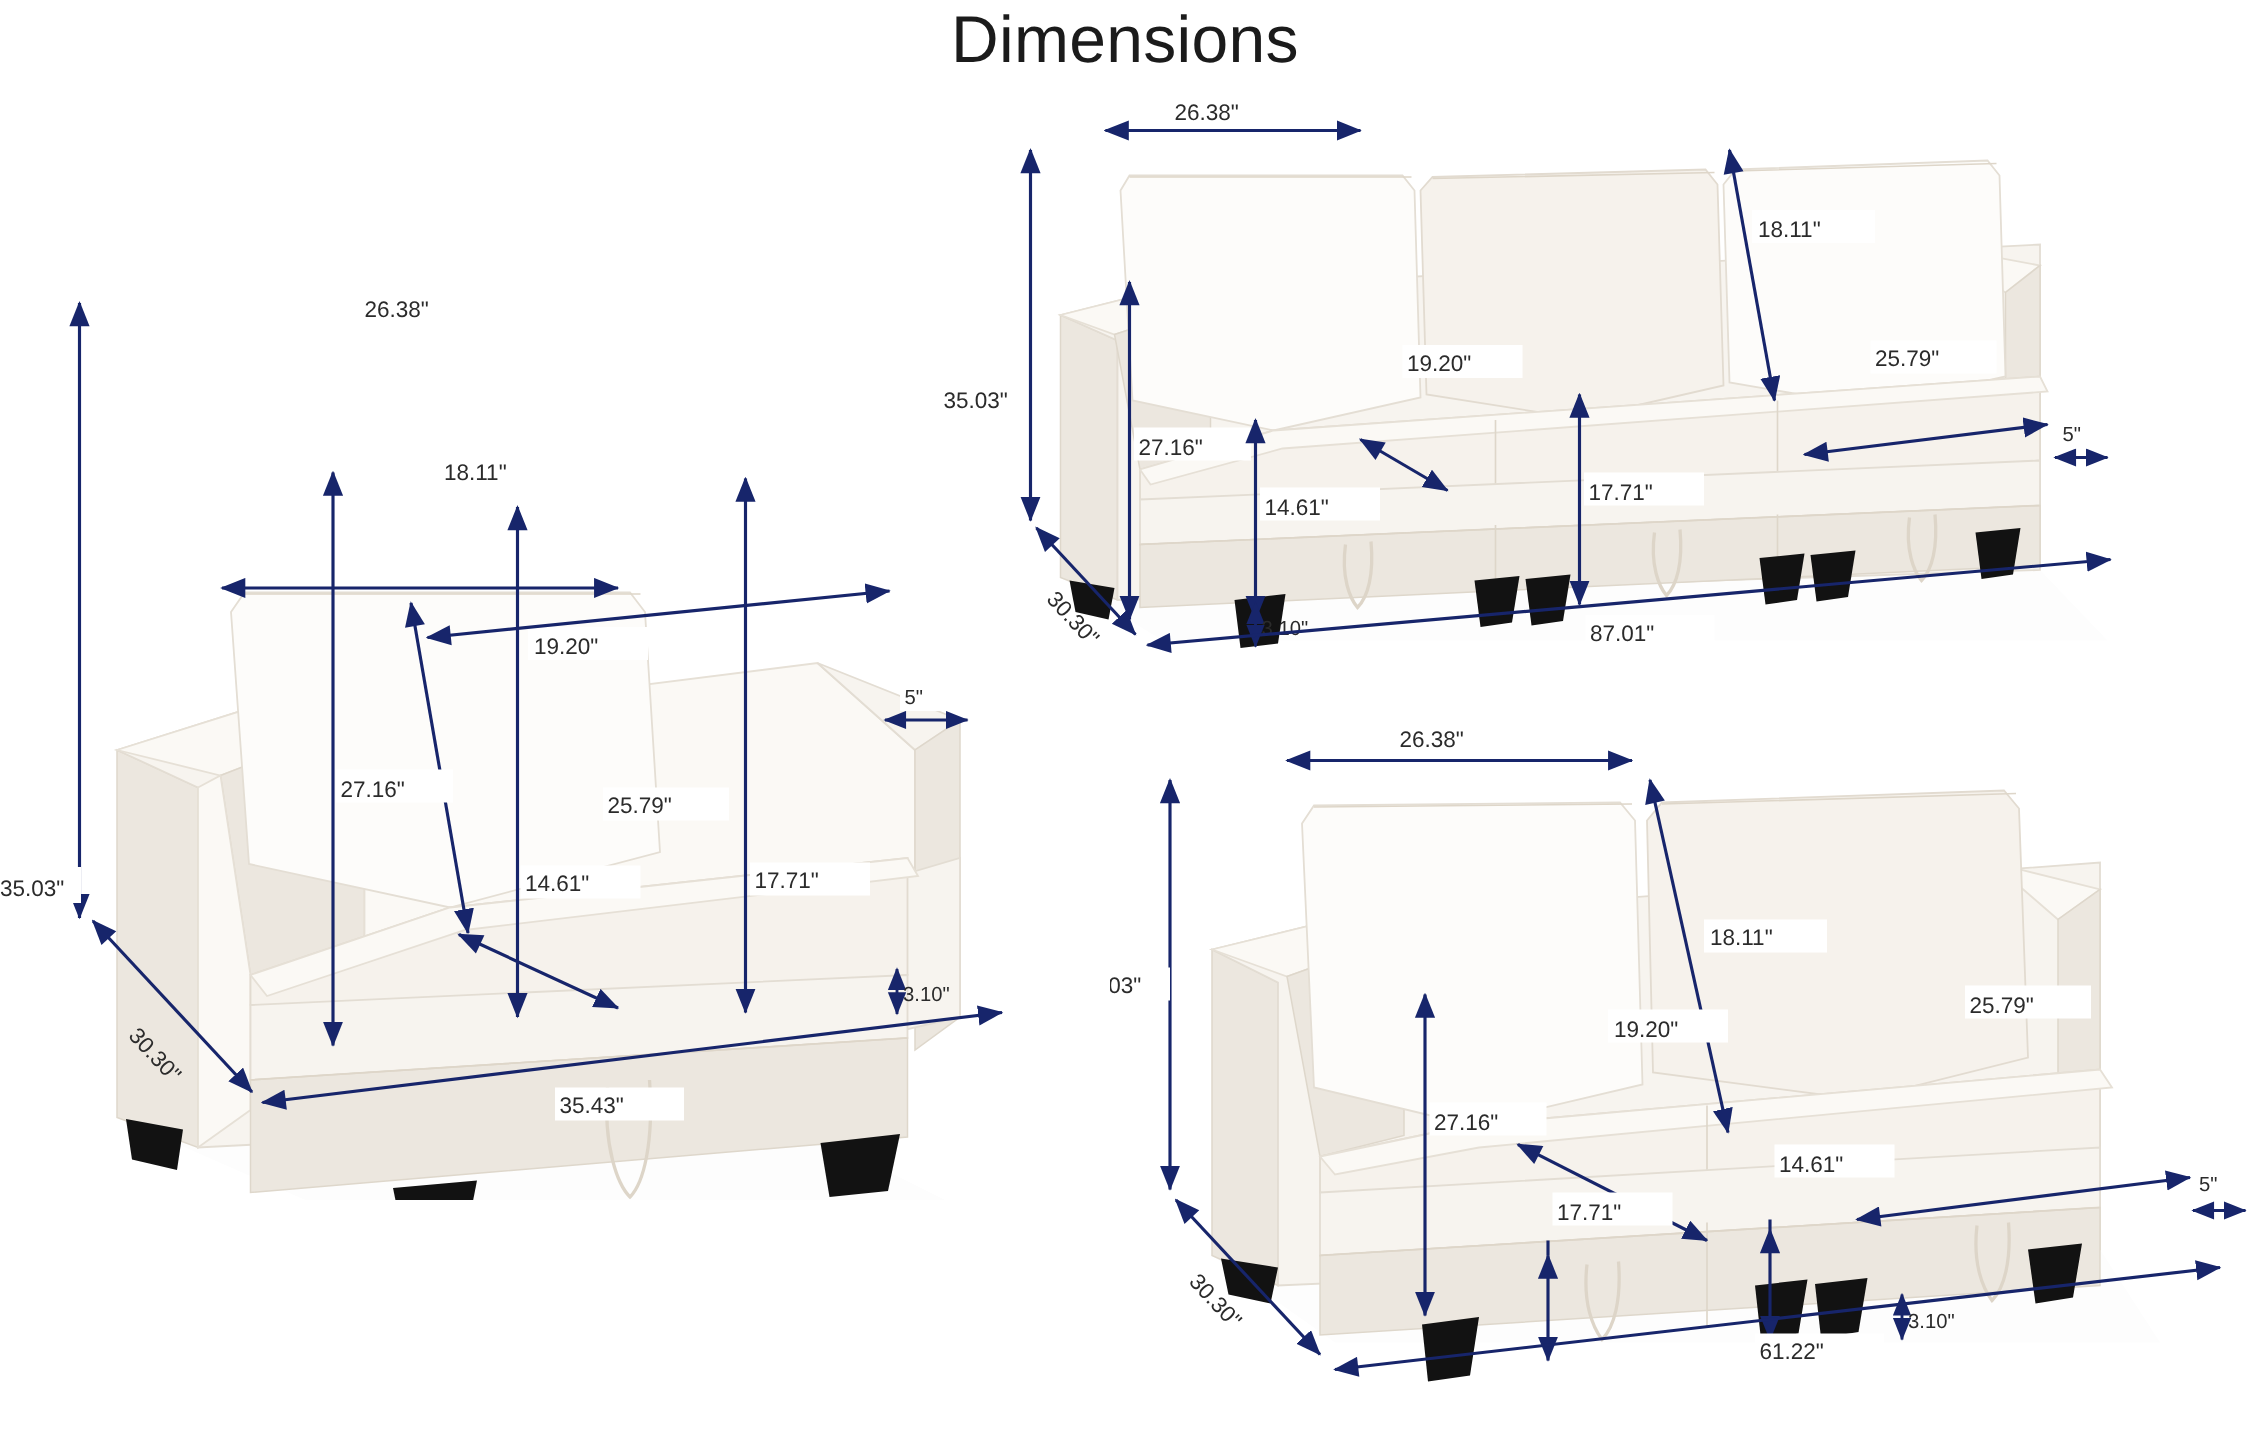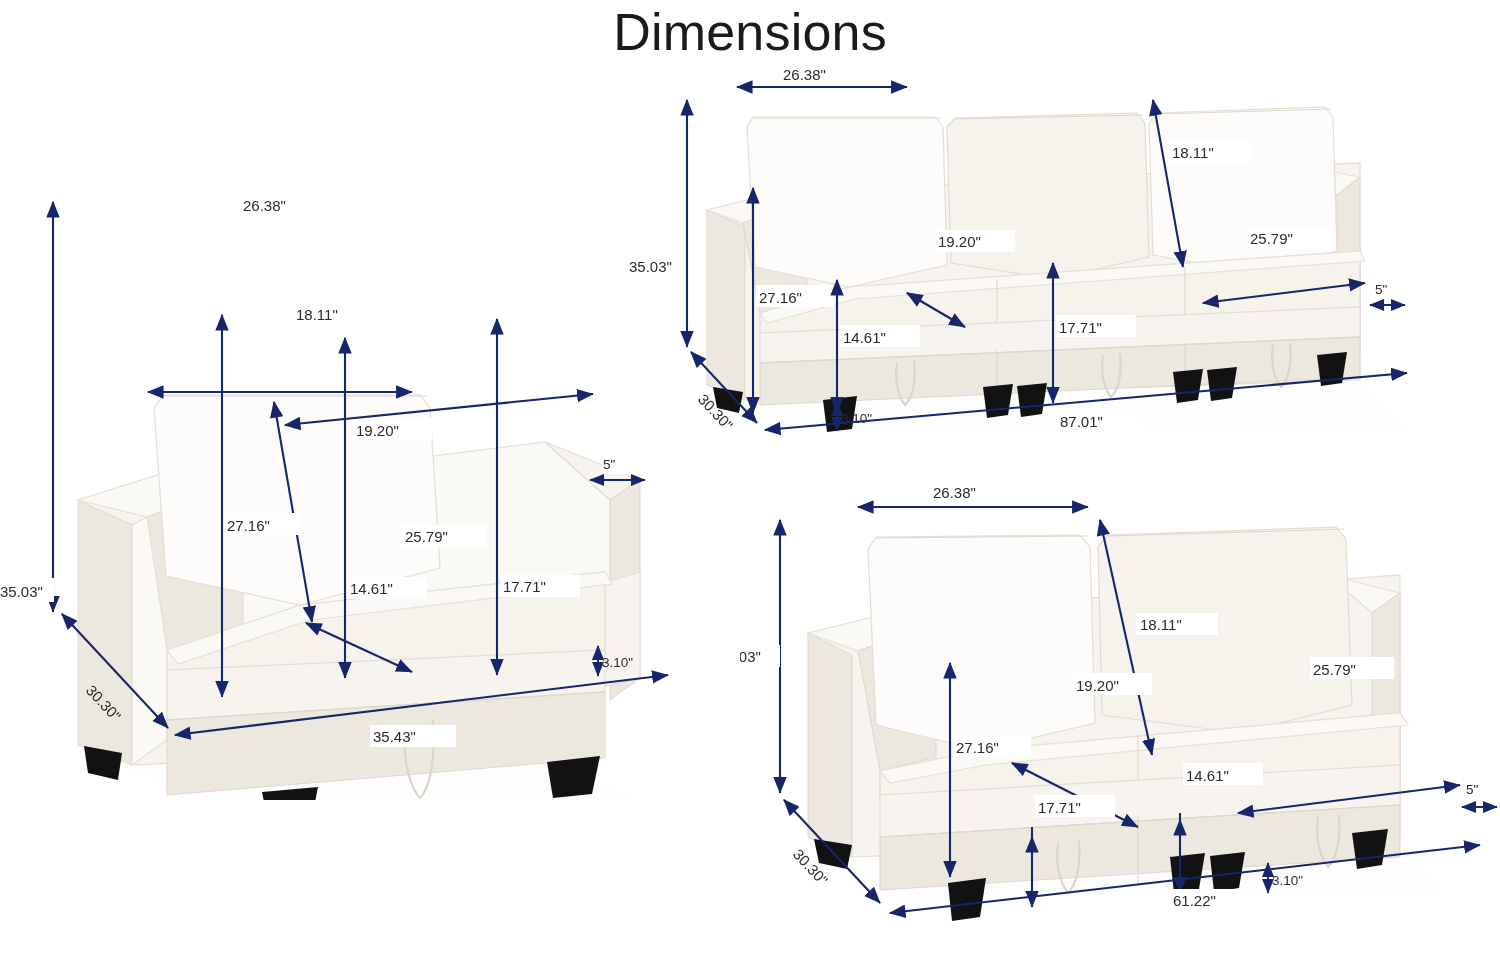--- a/index.html
+++ b/index.html
@@ -13,21 +13,21 @@
     overflow: hidden;
     font-family: "Liberation Sans", sans-serif;
     position: relative;
   }
   #page-title {
     position: absolute;
     left: 0;
     top: 0;
     width: 1500px;
     text-align: center;
-    font-size: 52px;
+    font-size: 44px;
     color: #1b1b1b;
     font-weight: 400;
     letter-spacing: 0.2px;
     padding-top: 2px;
     box-sizing: border-box;
   }
   .panel {
     position: absolute;
   }
   #panel-chair  { left: 0px;   top: 180px; width: 690px;  height: 620px; }

